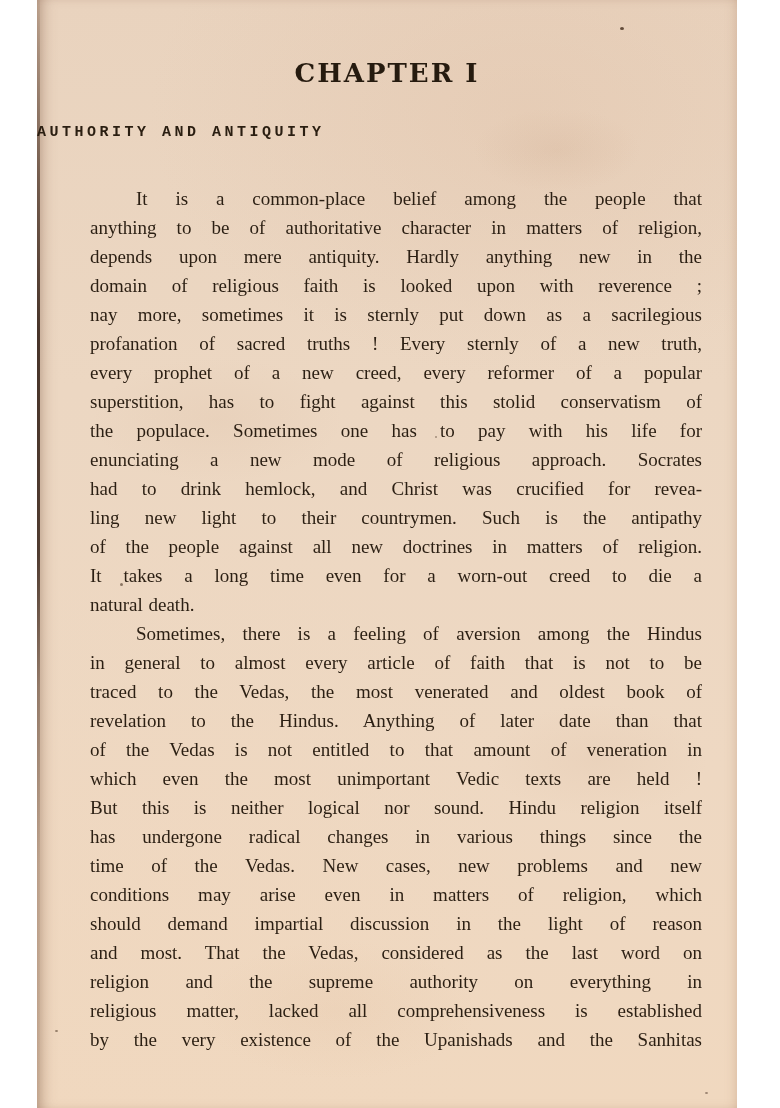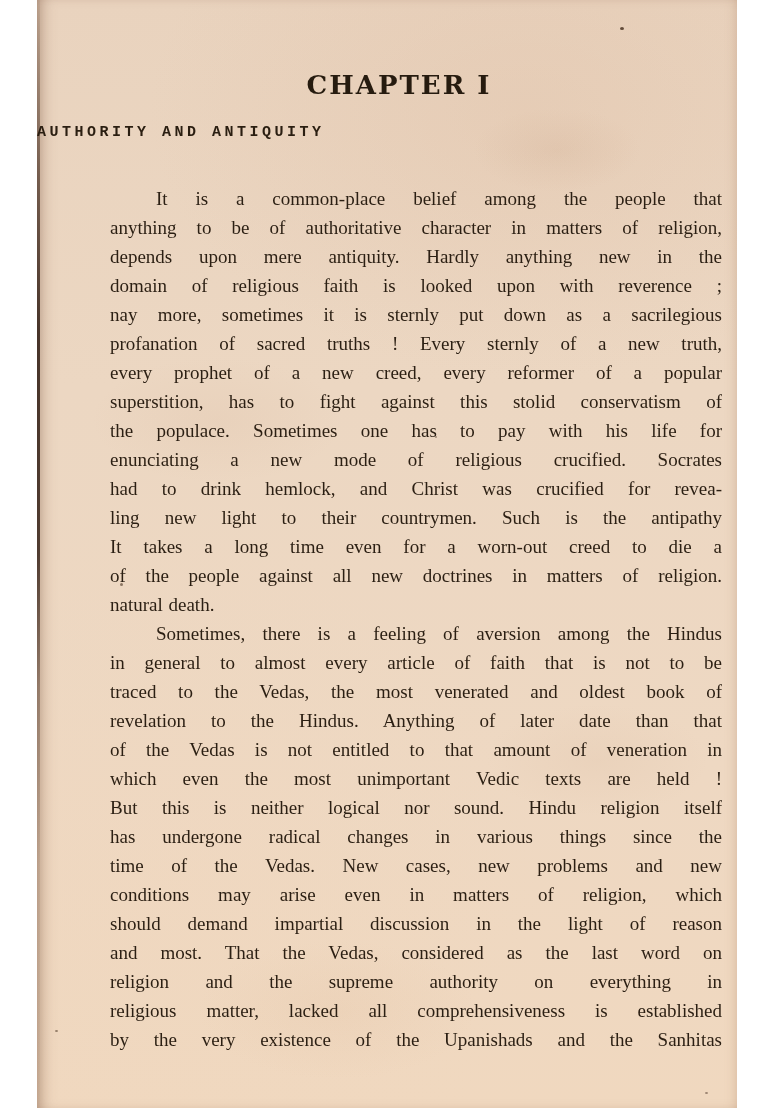--- a/index.html
+++ b/index.html
@@ -57,21 +57,21 @@
       radial-gradient(ellipse 120px 60px at 520px 150px, rgba(190,150,120,0.14), rgba(190,150,120,0) 70%),
       radial-gradient(ellipse 180px 90px at 180px 420px, rgba(200,160,130,0.10), rgba(200,160,130,0) 70%),
       radial-gradient(ellipse 160px 80px at 560px 760px, rgba(200,160,130,0.10), rgba(200,160,130,0) 70%),
       radial-gradient(ellipse 200px 100px at 300px 1010px, rgba(215,175,140,0.12), rgba(215,175,140,0) 70%);
   }
   .chapter-title {
     position: absolute;
     top: 58px;
     left: 0;
     width: 100%;
-    margin: 12px;
+    margin: 0;
     text-align: center;
     font-family: "DejaVu Serif", serif;
     font-size: 26px;
     font-weight: bold;
     letter-spacing: 2px;
     color: #261b0f;
   }
   .section-title {
     position: absolute;
     top: 124px;
@@ -87,21 +87,20 @@
   }
   .body-text {
     position: absolute;
     top: 184px;
     left: 53px;
     width: 612px;
     font-size: 19px;
     line-height: 29px;
     color: #2b1f13;
     word-spacing: 1px;
-    margin-left: 20px;
   }
   .line {
     height: 29px;
     overflow: hidden;
     text-align: justify;
     text-align-last: justify;
     white-space: normal;
   }
   .line.first {
     text-indent: 46px;
@@ -137,25 +136,25 @@
     <div class="body-text">
         <div class="line first">It is a common-place belief among the people that</div>
         <div class="line">anything to be of authoritative character in matters of religion,</div>
         <div class="line">depends upon mere antiquity.  Hardly anything new in the</div>
         <div class="line">domain of religious faith is looked upon with reverence ;</div>
         <div class="line">nay more, sometimes it is sternly put down as a sacrilegious</div>
         <div class="line">profanation of sacred truths !  Every sternly of a new truth,</div>
         <div class="line">every prophet of a new creed, every reformer of a popular</div>
         <div class="line">superstition, has to fight against this stolid conservatism of</div>
         <div class="line">the populace.  Sometimes one has to pay with his life for</div>
-        <div class="line">enunciating a new mode of religious crucified.  Socrates</div>
+        <div class="line">enunciating a new mode of religious approach.  Socrates</div>
         <div class="line">had to drink hemlock, and Christ was crucified for revea-</div>
         <div class="line">ling new light to their countrymen.  Such is the antipathy</div>
+        <div class="line">of the people against all new doctrines in matters of religion.</div>
         <div class="line">It takes a long time even for a worn-out creed to die a</div>
-        <div class="line">of the people against all new doctrines in matters of religion.</div>
         <div class="line para-end">natural death.</div>
         <div class="line first">Sometimes, there is a feeling of aversion among the Hindus</div>
         <div class="line">in general to almost every article of faith that is not to be</div>
         <div class="line">traced to the Vedas, the most venerated and oldest book of</div>
         <div class="line">revelation to the Hindus.  Anything of later date than that</div>
         <div class="line">of the Vedas is not entitled to that amount of veneration in</div>
         <div class="line">which even the most unimportant Vedic texts are held !</div>
         <div class="line">But this is neither logical nor sound.  Hindu religion itself</div>
         <div class="line">has undergone radical changes in various things since the</div>
         <div class="line">time of the Vedas.  New cases, new problems and new</div>

